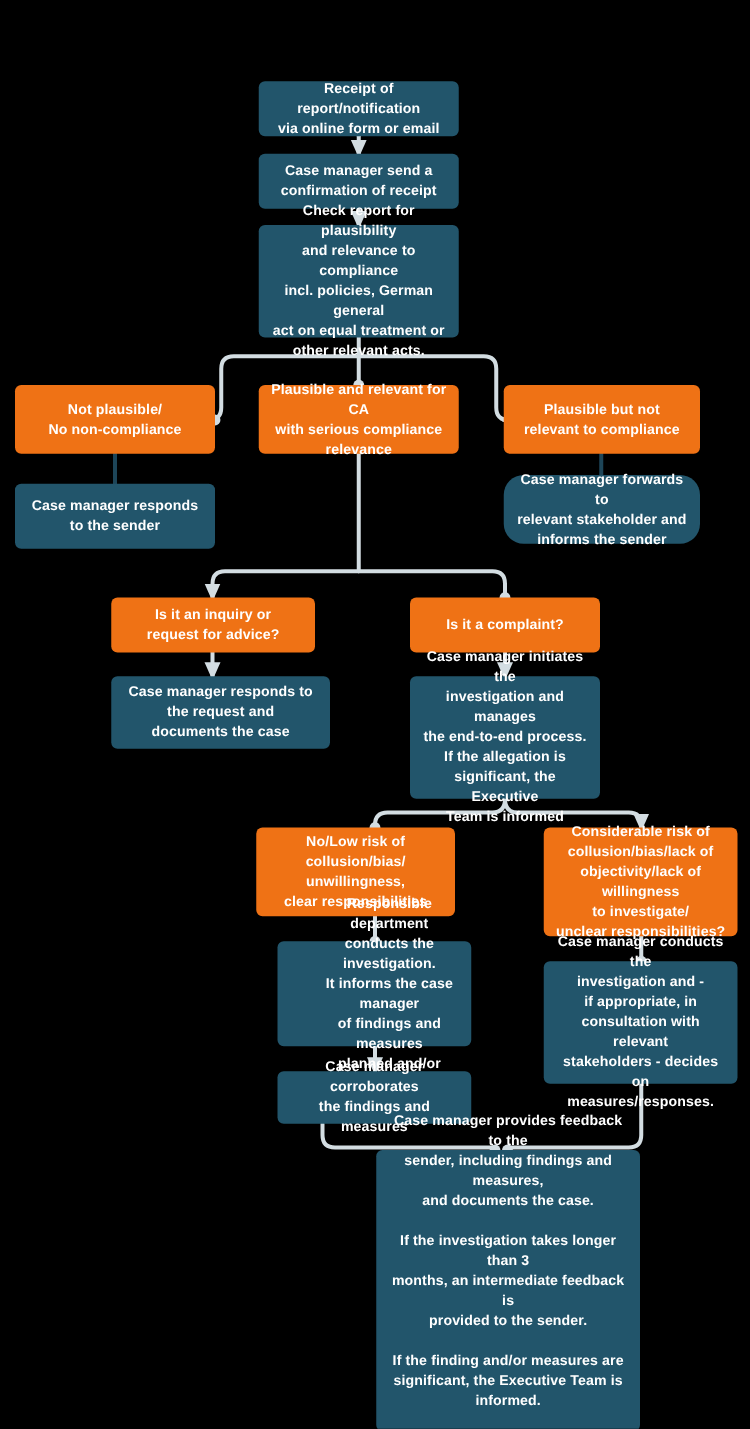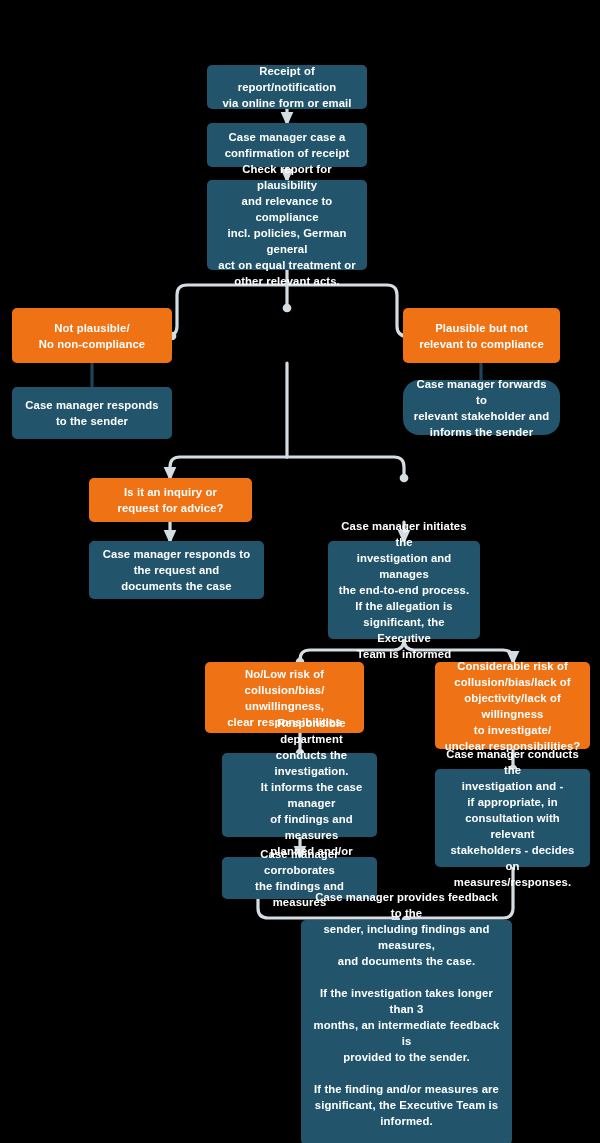--- a/index.html
+++ b/index.html
@@ -98,46 +98,50 @@
 
       <path d="M 258 852 L 258 861 Q 258 871 268 871 L 396 871 L 396 873" marker-end="url(#dot)"></path>
 
       <path d="M 513 820 L 513 861 Q 513 871 503 871 L 406 871 L 406 873" marker-end="url(#dot)"></path>
     </g>
   </svg>
 
   <div class="node teal" style="left:207px; top:18px; width:160px; height:44px;">Receipt of report/notification
 via online form or email</div>
 
-  <div class="node teal" style="left:207px; top:76px; width:160px; height:44px;">Case manager case a
+  <div class="node teal" style="left:207px; top:76px; width:160px; height:44px;">Case manager send a
 confirmation of receipt</div>
 
   <div class="node teal" style="left:207px; top:133px; width:160px; height:90px;">Check report for plausibility
 and relevance to compliance
 incl. policies, German general
 act on equal treatment or
 other relevant acts.</div>
 
   <div class="node orange" style="left:12px; top:261px; width:160px; height:55px;">Not plausible/
 No non-compliance</div>
 
+  <div class="node orange" style="left:207px; top:261px; width:160px; height:55px;">Plausible and relevant for CA
+with serious compliance
+relevance</div>
 
   <div class="node teal" style="left:12px; top:340px; width:160px; height:52px;">Case manager responds
 to the sender</div>
 
   <div class="node orange" style="left:403px; top:261px; width:157px; height:55px;">Plausible but not
 relevant to compliance</div>
 
   <div class="node teal" style="left:403px; top:333px; width:157px; height:55px;border-radius:16px;">Case manager forwards to
 relevant stakeholder and
 informs the sender</div>
 
   <div class="node orange" style="left:89px; top:431px; width:163px; height:44px;text-align:center;">Is it an inquiry or
 request for advice?</div>
 
+  <div class="node orange" style="left:328px; top:431px; width:152px; height:44px;">Is it a complaint?</div>
 
   <div class="node teal" style="left:89px; top:494px; width:175px; height:58px;">Case manager responds to
 the request and
 documents the case</div>
 
   <div class="node teal" style="left:328px; top:494px; width:152px; height:98px;">Case manager initiates the
 investigation and manages
 the end-to-end process.
 If the allegation is
 significant, the Executive

